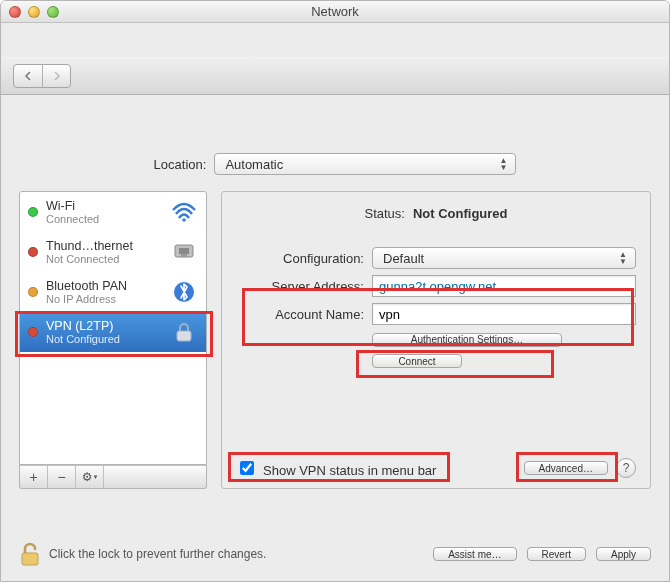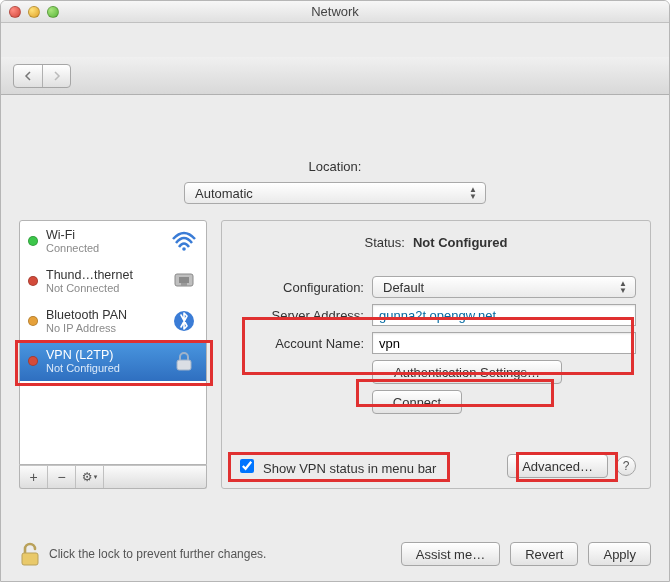--- a/index.html
+++ b/index.html
@@ -65,21 +65,21 @@
     background:linear-gradient(#fff,#e3e3e3);
     font-size:12px; display:flex;align-items:center;
   }
   
   .content {
     flex:1; padding: 14px 18px 10px 18px;
     display:flex; flex-direction:column;
   }
   .loc-row {
     display:flex; align-items:center; justify-content:center;
-    gap:8px; margin: 16px 0 16px 0; flex-direction: column;
+    gap:8px; margin: 10px 0 16px 0;
   }
   .label { font-size:13px; text-align:right; }
   .popup {
     position:relative;
     height:22px; border:1px solid #a9a9a9; border-radius:4px;
     background:linear-gradient(#fff,#eaeaea);
     padding:0 22px 0 10px; display:flex;align-items:center;
     font-size:13px; box-shadow: 0 1px 0 rgba(255,255,255,0.7) inset;
   }
   .popup .arr {
@@ -141,24 +141,24 @@
   .status-row .lbl { font-weight:400; }
   .status-row .val { font-weight:700; }
   .form { display:grid; grid-template-columns: 128px 1fr; gap:6px 8px; align-items:center; }
   .form .fl { text-align:right; font-size:13px; }
   .txt-input {
     height:22px; border:1px solid #a9a9a9; background:#fff;
     padding:0 6px; font-size:13px; width:100%;
     box-shadow: inset 0 1px 2px rgba(0,0,0,0.1);
   }
   .btn {
-    height:24px; padding:0 14px;
+    height:14px; padding:0 14px;
     border:1px solid #a6a6a6; border-radius:4px;
     background:linear-gradient(#fff,#e3e3e3);
-    font-size:13px; display:inline-flex;align-items:center;justify-content:center;
+    font-size:10px; display:inline-flex;align-items:center;justify-content:center;
     box-shadow:0 1px 0 rgba(255,255,255,0.6) inset;
   }
   .btn-row { grid-column:2; }
   .spacer { flex:1; }
   .bottom-row {
     display:flex; align-items:center; gap:8px; margin-top:8px;
   }
   .chk { display:flex; align-items:flex-end; gap:6px; font-size:13px; }
   .chk input { width:14px; height:14px; }
   .help-btn {

